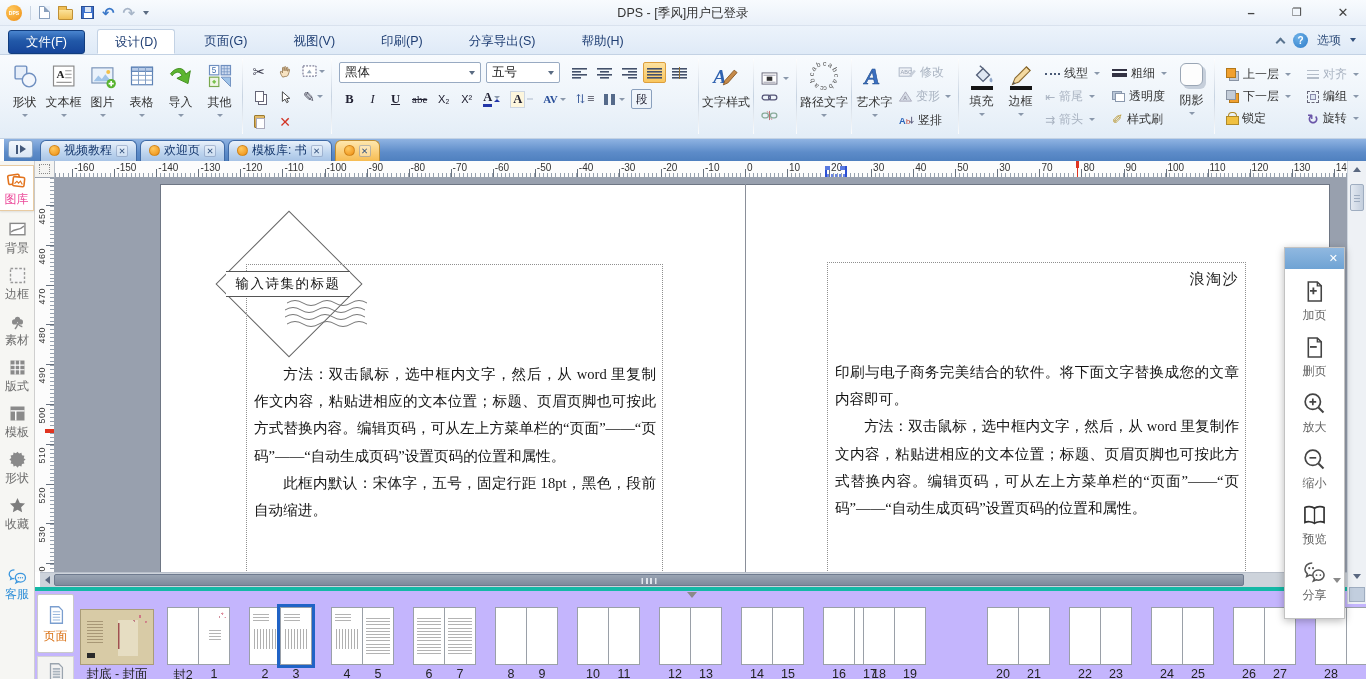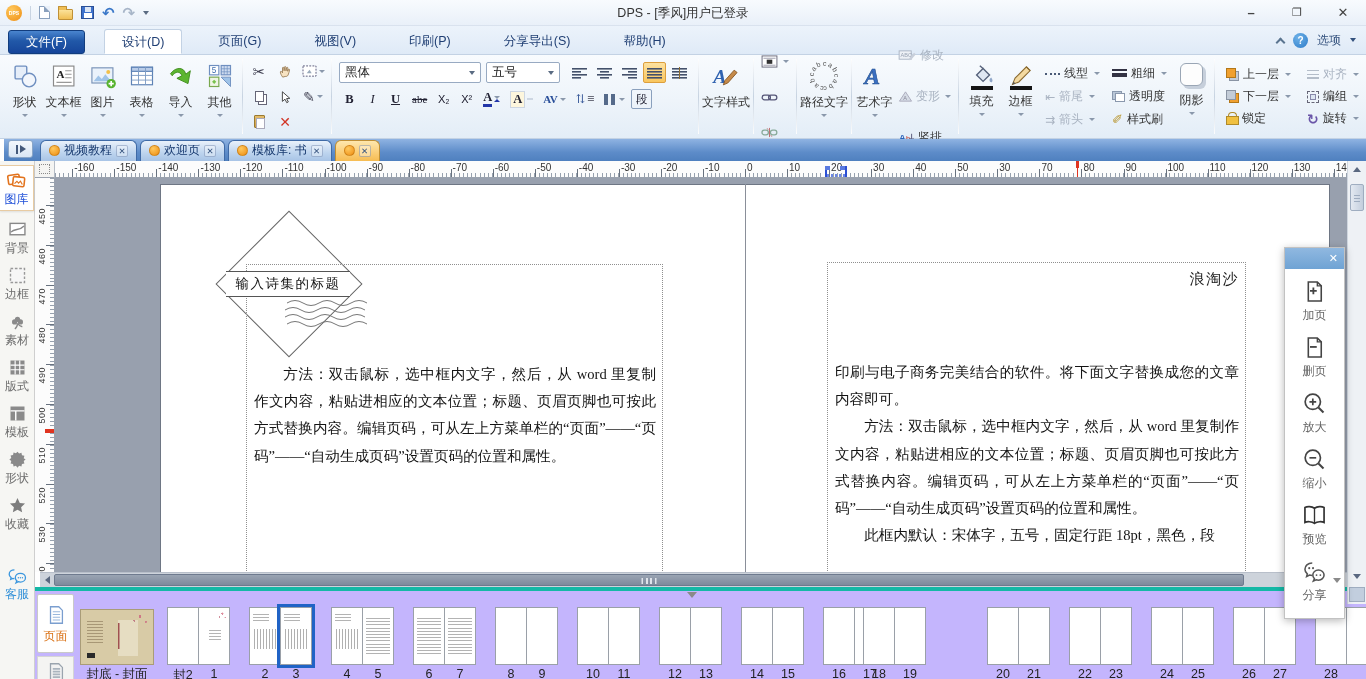--- a/index.html
+++ b/index.html
@@ -23,21 +23,21 @@
   .tri{width:0;height:0;border-left:3.5px solid transparent;border-right:3.5px solid transparent;border-top:4px solid #5a6b82}
   .tb-title{position:absolute;left:0;right:0;top:0;height:26px;line-height:26px;text-align:center;font-size:12.5px;color:#333;pointer-events:none}
   .win-controls{margin-left:auto;display:flex;height:100%}
   .win-btn{width:46px;height:100%;display:flex;align-items:center;justify-content:center;font-size:13px;color:#444}
   .win-btn.min::before{content:"–";font-weight:bold}
   .win-btn.max::before{content:"❐";font-size:11px}
   .win-btn.close::before{content:"✕"}
   
   .menubar{position:absolute;left:0;top:26px;width:1366px;height:29px;background:linear-gradient(#ecf3fb,#dfeaf7);border-bottom:1px solid #c3d2e4;display:flex;align-items:flex-end}
   .menu-tabs{display:flex;align-items:flex-end;padding-left:8px}
-  .menu-tab{height:25px;line-height:25px;padding:0 17px;font-size:12.5px;color:#1f3e73;margin-right:19px;white-space:nowrap}
+  .menu-tab{height:25px;line-height:25px;padding:0 17px;font-size:12.5px;color:#1f3e73;margin-right:12px;white-space:nowrap}
   .menu-tab.file{background:linear-gradient(#4a85cf,#2158a8 45%,#16459a);color:#fff;border:1px solid #123d7e;border-radius:3px;height:24px;line-height:23px}
   .menu-tab.active{background:#fff;border:1px solid #c3d2e4;border-bottom:1px solid #fff;border-radius:3px 3px 0 0}
   .menu-right{margin-left:auto;display:flex;align-items:center;gap:9px;padding-right:10px;height:100%}
   .ic-collapse{width:7px;height:7px;border-left:2px solid #5a748f;border-top:2px solid #5a748f;transform:rotate(45deg);margin-top:4px}
   .ic-help{width:15px;height:15px;border-radius:50%;background:radial-gradient(circle at 35% 30%,#6db1e8,#2d7bc8);color:#fff;font-size:10px;font-weight:bold;text-align:center;line-height:15px}
   .ic-help::before{content:"?"}
   .opt-label{font-size:12px;color:#33517d}
   
   .ribbon{position:absolute;left:0;top:55px;width:1366px;height:84px;background:linear-gradient(#f8fbfe,#eef4fa 55%,#e3edf7);border-bottom:1px solid #c3d2e4;display:flex;align-items:stretch;padding:2px 0 2px 5px}
   .rdiv{width:1px;flex:none;background:linear-gradient(#fdfdfd,#c7d3e1,#fdfdfd);margin:2px 3px}
@@ -76,21 +76,21 @@
   .fbtn.strike{text-decoration:line-through;font-size:11px}
   .fbtn.fc span{border-bottom:3px solid #2236a8;font-weight:bold;line-height:1.05}
   .fbtn.hl span{background:#fdf6dd;border:1px solid #cdd6e2;padding:0 2px;font-weight:bold}
   .fbtn.sans{font-family:"Liberation Sans",sans-serif;font-size:11px}
   .fbtn.av{color:#2a4f9a;font-weight:bold;font-size:11px}
   .ic-lsp{display:flex;align-items:center;gap:1px;color:#445;font-size:11px}
   .ic-lsp::before{content:"⇅";font-size:12px;color:#3a5a9a}
   .ic-lsp::after{content:"≡";font-size:13px}
   .ic-cols{width:13px;height:11px;background:repeating-linear-gradient(90deg,#556a8a 0 4px,transparent 4px 6.5px)}
   .fbtn.para{border:1px solid #8aa0bd;font-family:"Liberation Sans",sans-serif;font-size:11.5px;padding:0 2px}
-  .stk{display:flex;flex-direction:column;justify-content:center;gap:24px;padding:0 4px;flex:none}
+  .stk{display:flex;flex-direction:column;justify-content:center;gap:7px;padding:0 4px;flex:none}
   .stk-item{display:flex;align-items:center;gap:3px;font-size:12px;color:#333}
   .stk-item.dim{color:#a9b3c1}
   .lgrid{display:grid;grid-template-columns:auto auto;column-gap:12px;row-gap:6px;align-content:center;padding:0 5px;flex:none}
   .litem{display:flex;align-items:center;gap:4px;font-size:12px;color:#333}
   .litem.dim{color:#a9b3c1}
   .ic-linetype{width:15px;height:0;border-top:2px dotted #4a5a77}
   .ic-weight{width:15px;height:9px;background:linear-gradient(#334 0 2px,transparent 2px 4.5px,#334 4.5px 8px,transparent 8px)}
   .ic-tail::before{content:"⇤";color:#aab4c2;font-size:12px}
   .ic-head::before{content:"⇉";color:#aab4c2;font-size:12px}
   .ic-opacity{position:relative;width:13px;height:11px}
@@ -121,21 +121,21 @@
   .dps-dot{width:11px;height:11px;border-radius:50%;background:radial-gradient(circle at 35% 30%,#ffc95e,#ee8d12);flex:none;border:1px solid rgba(160,90,0,.4)}
   .dt-close{width:12px;height:12px;display:flex;align-items:center;justify-content:center;font-size:8.5px;color:#35537e;border:1px solid rgba(60,90,140,.35);border-radius:2px;background:rgba(255,255,255,.35)}
   .dt-close::before{content:"✕"}
   
   .sidebar{position:absolute;left:0;top:161px;width:35px;height:518px;background:#f6f6f3;border-right:1px solid #cfcfcf;display:flex;flex-direction:column;align-items:center;padding-top:4px;z-index:3}
   .sb-item{width:34px;display:flex;flex-direction:column;align-items:center;margin-bottom:7px;flex:none}
   .sb-ic{width:22px;height:22px;display:flex;align-items:center;justify-content:center}
   .sb-ic svg{width:21px;height:21px}
   .sb-lb{font-size:12px;color:#6e6e6e;white-space:nowrap}
   .sb-item.active{background:#fff;border:1px solid #e8cba2;border-left:none;box-shadow:0 1px 2px rgba(0,0,0,.1);padding:3px 0 2px}
-  .sb-item.active .sb-lb{color:#1d4ed8}
+  .sb-item.active .sb-lb{color:#ec4899}
   .sb-item.accent{margin-top:24px}
   .sb-item.accent .sb-lb{color:#2f8fd8}
   
   .ruler-corner{position:absolute;left:35px;top:161px;width:20px;height:17px;background:#f4f4f2;border-right:1px solid #b5bcc6;border-bottom:1px solid #9aa2ae;z-index:2}
   .ruler-corner::before{content:"";position:absolute;left:4px;top:3px;right:4px;bottom:3px;border:1px dotted #8a8a8a}
   .hruler{position:absolute;left:55px;top:161px;width:1292px;height:17px;background:#fcfcfc;border-bottom:1px solid #9aa2ae;overflow:hidden;z-index:2}
   .hruler::before{content:"";position:absolute;left:0;right:0;bottom:0;height:4px;background:repeating-linear-gradient(90deg,#97a1ae 0 1px,transparent 1px 4.205px)}
   .htick{position:absolute;bottom:0;width:1px;height:8px;background:#68727f}
   .hnum{position:absolute;top:1px;font-size:10px;color:#333;white-space:nowrap}
   .hmark{position:absolute;bottom:0;width:8px;height:11px;z-index:2}
@@ -874,28 +874,28 @@
         <path d="M2 12 q8 -5 16 0 t16 0 t16 0 t16 0 t16 0"></path>
         <path d="M2 19 q8 -5 16 0 t16 0 t16 0 t16 0 t16 0"></path>
         <path d="M4 26 q8 -5 16 0 t16 0 t16 0 t16 0 t16 0"></path>
       </g>
     </svg>
   </div>
 
   <div class="tframe lf">
     <div class="page-text">
         <p class="par ind">方法：双击鼠标，选中框内文字，然后，从 word 里复制作文内容，粘贴进相应的文本位置；标题、页眉页脚也可按此方式替换内容。编辑页码，可从左上方菜单栏的“页面”——“页码”——“自动生成页码”设置页码的位置和属性。</p>
+        <p class="par ind">此框内默认：宋体字，五号，固定行距 18pt，黑色，段前自动缩进。</p>
       </div>
   </div>
   <div class="tframe rf">
     <div class="rp-header">浪淘沙</div>
     <div class="page-text">
         <p class="par">印刷与电子商务完美结合的软件。将下面文字替换成您的文章内容即可。</p>
         <p class="par ind">方法：双击鼠标，选中框内文字，然后，从 word 里复制作文内容，粘贴进相应的文本位置；标题、页眉页脚也可按此方式替换内容。编辑页码，可从左上方菜单栏的“页面”——“页码”——“自动生成页码”设置页码的位置和属性。</p>
-        <p class="par ind">此框内默认：宋体字，五号，固定行距 18pt，黑色，段</p>
       </div>
   </div>
 </div>
 
 <div class="hscroll">
   <div class="hs-left">
       <span class="tri-left"></span>
     </div>
   <div class="hs-thumb">
       <span class="hs-grip"></span>

